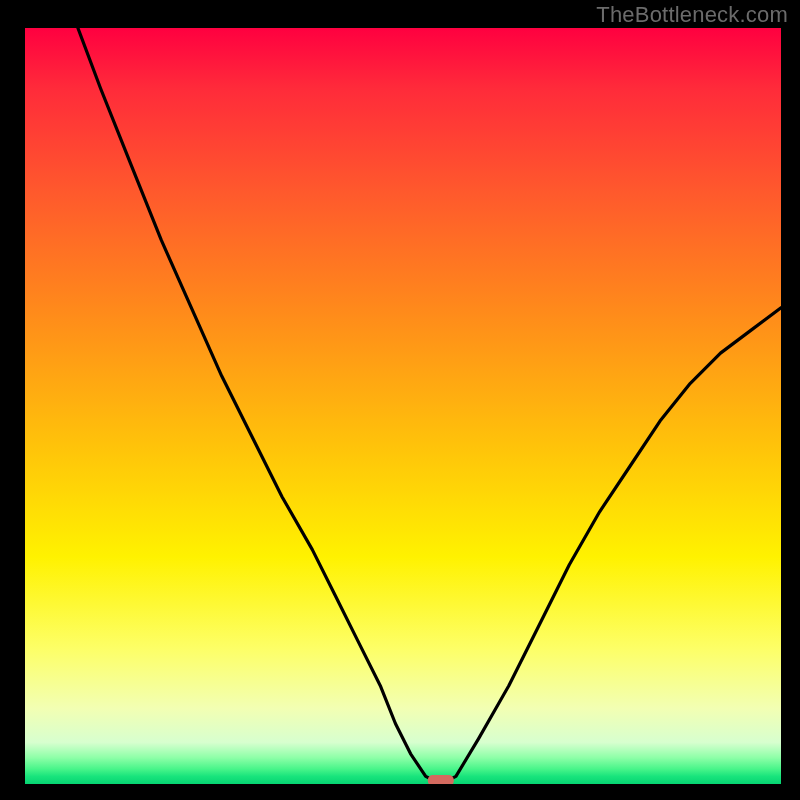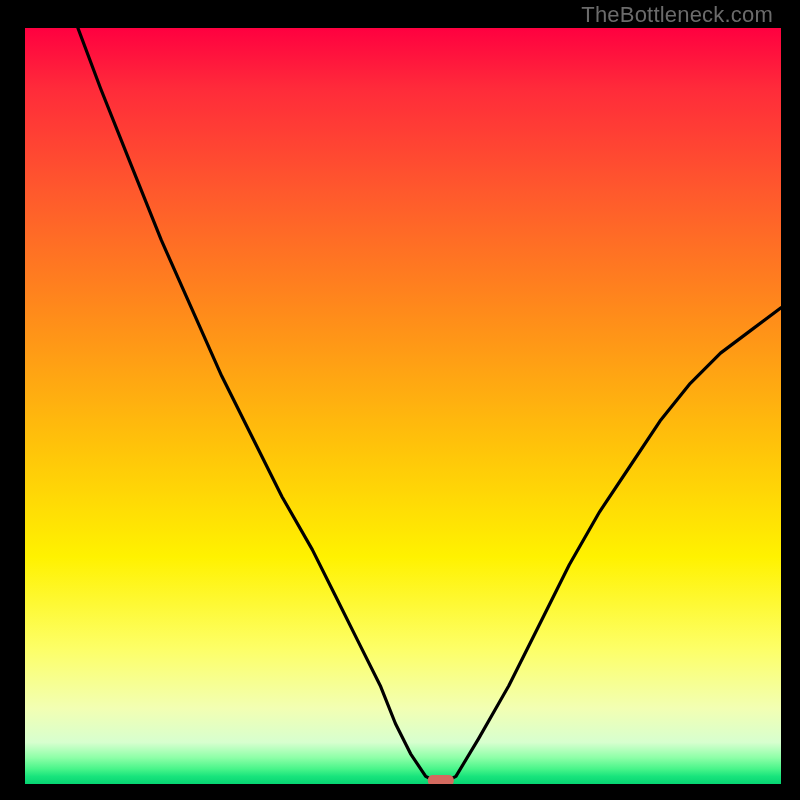--- a/index.html
+++ b/index.html
@@ -9,21 +9,21 @@
   .frame {
     position: relative;
     width: 800px;
     height: 800px;
     background: #000;
   }
 
   .watermark {
     position: absolute;
     top: 2px;
-    right: 27px;
+    right: 12px;
     color: #6b6b6b;
     font-size: 22px;
     font-weight: 400;
     letter-spacing: 0.2px;
     margin-left: 14px;
   }
 
   .plot-area {
     position: absolute;
     left: 25px;

